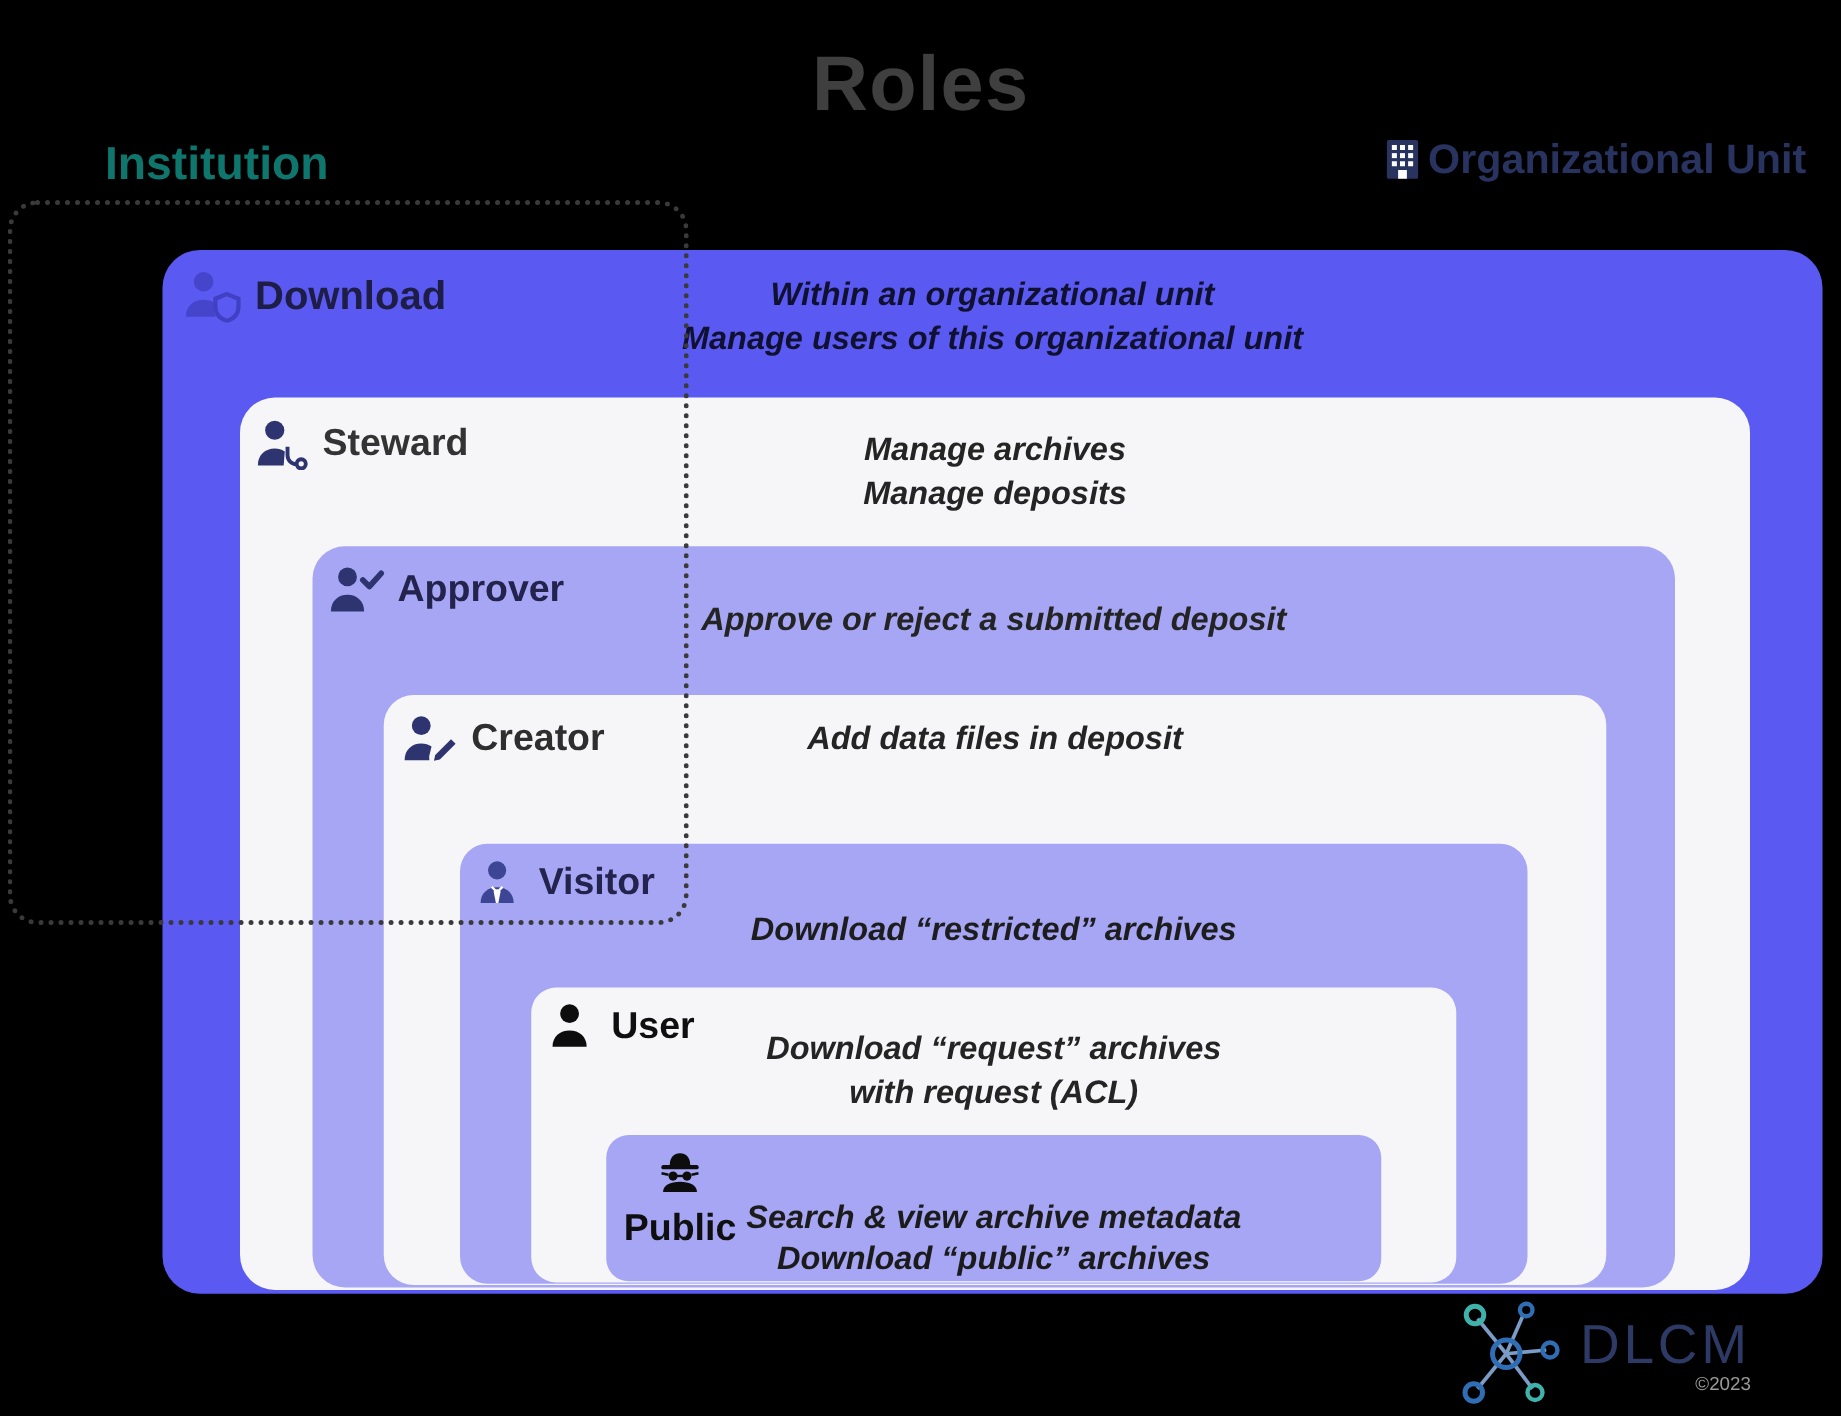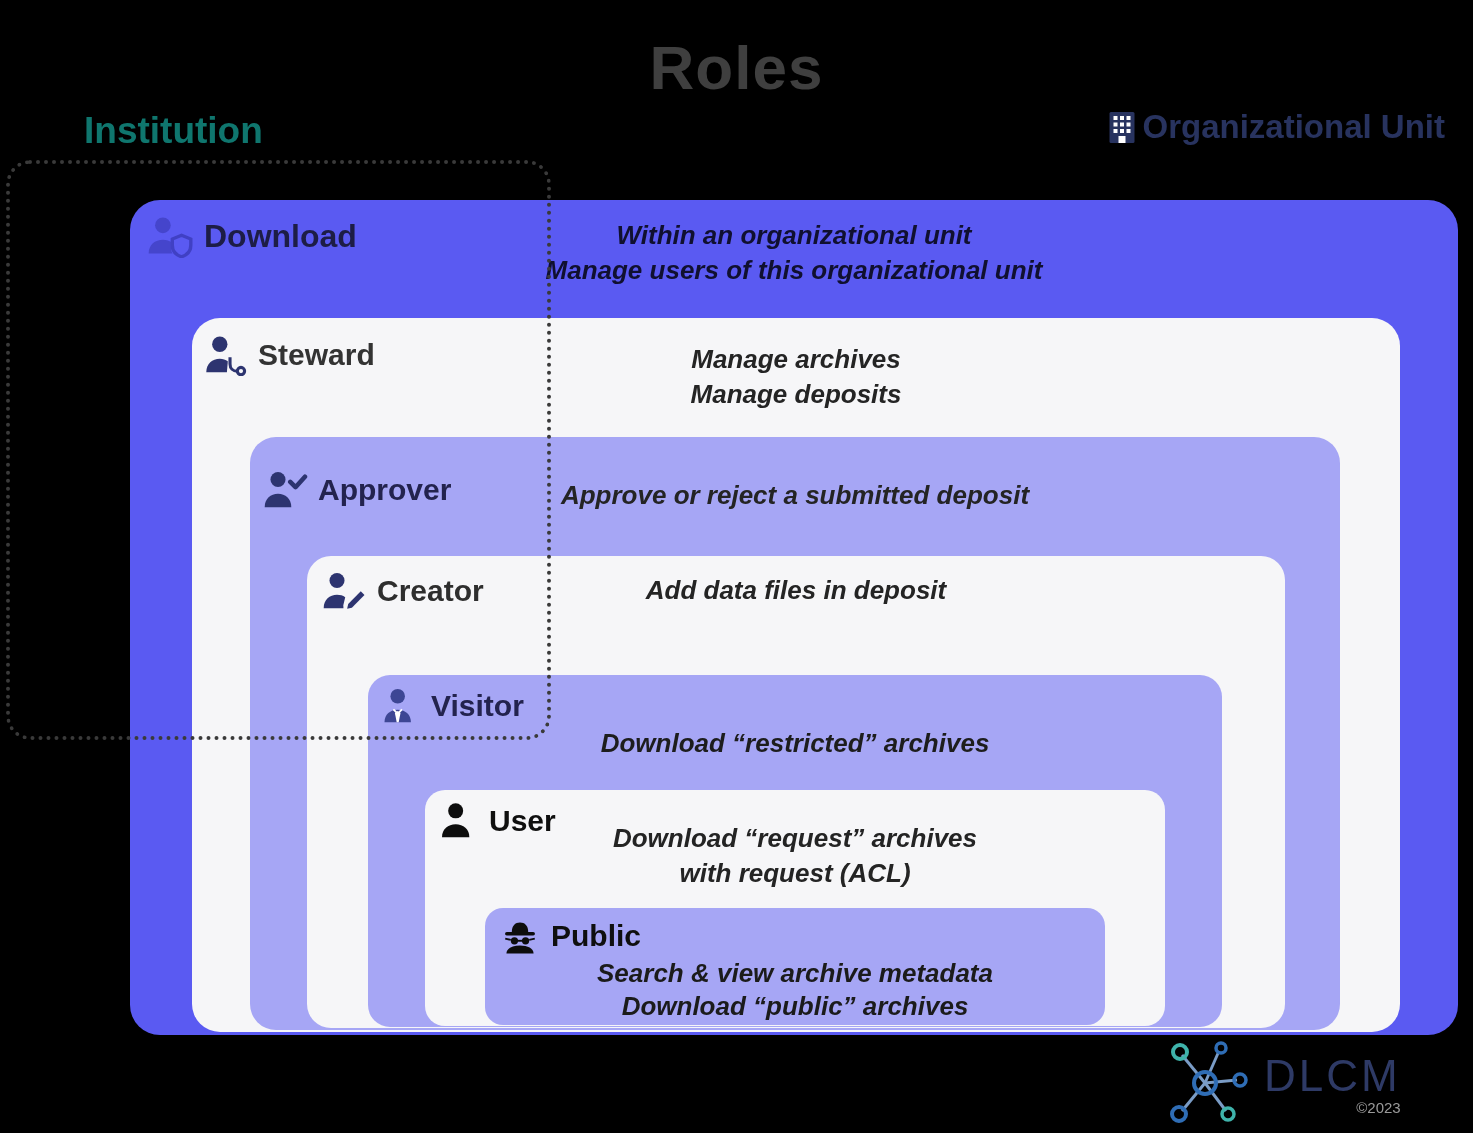--- a/index.html
+++ b/index.html
@@ -53,25 +53,25 @@
   .role-header {
     position: absolute;
     display: flex;
     align-items: center;
     gap: 10px;
   }
   .role-header .icon { display: inline-flex; }
   .role-label { font-size: 30px; font-weight: bold; white-space: nowrap; }
   .b1 .role-header { left: 16px; top: 14px; }
   .b2 .role-header { left: 12px; top: 16px; }
-  .b3 .role-header { left: 12px; top: 32px; }
+  .b3 .role-header { left: 12px; top: 14px; }
   .b4 .role-header { left: 14px; top: 14px; }
   .b5 .role-header { left: 13px; top: 12px; }
   .b6 .role-header { left: 14px; top: 11px; }
-  .b7 .role-header { left: 14px; top: 8px;  }
+  .b7 .role-header { left: 14px; top: 8px; flex-direction: column;  }
 
   .lbl-manager  { color: #1d1d46; font-size: 32px; }
   .lbl-steward  { color: #333333; }
   .lbl-approver { color: #23234e; }
   .lbl-creator  { color: #2e2e2e; }
   .lbl-visitor  { color: #23234e; }
   .lbl-user     { color: #0f0f0f; }
   .lbl-public   { color: #0f0f0f; }
 
   .desc {

